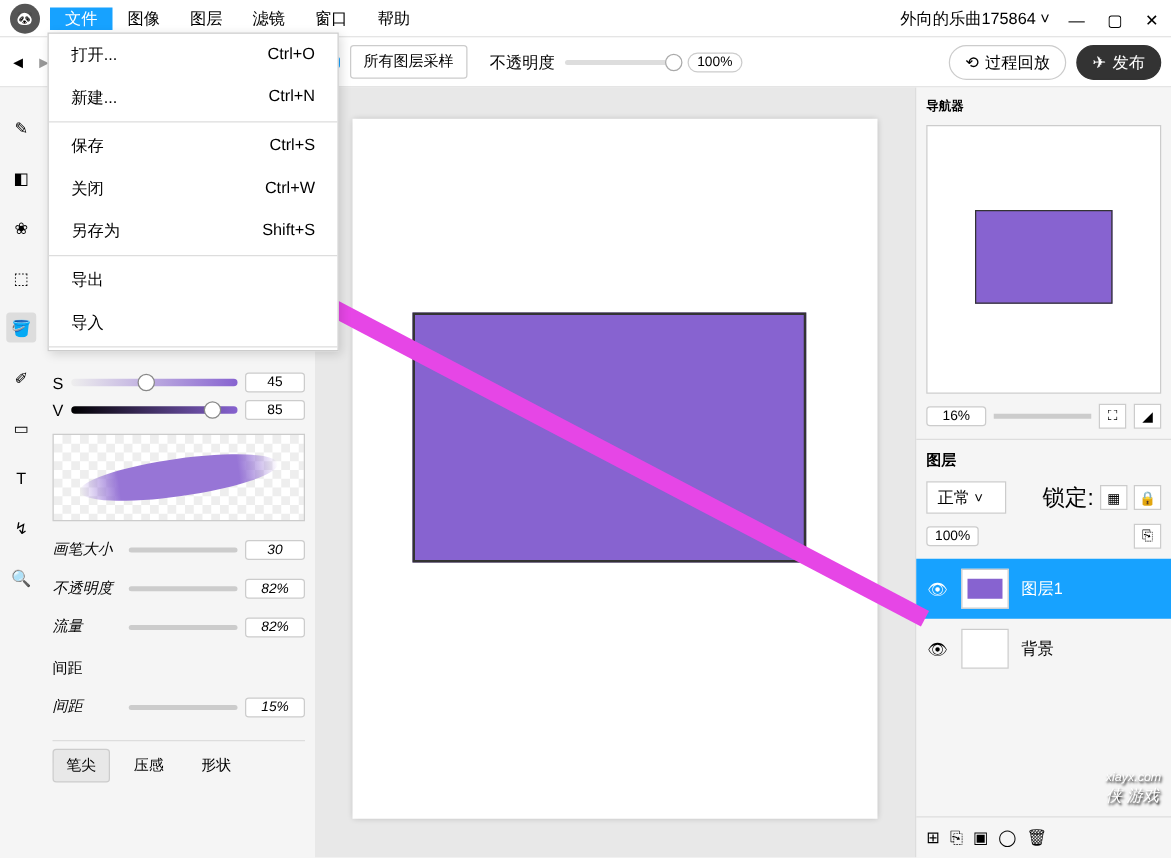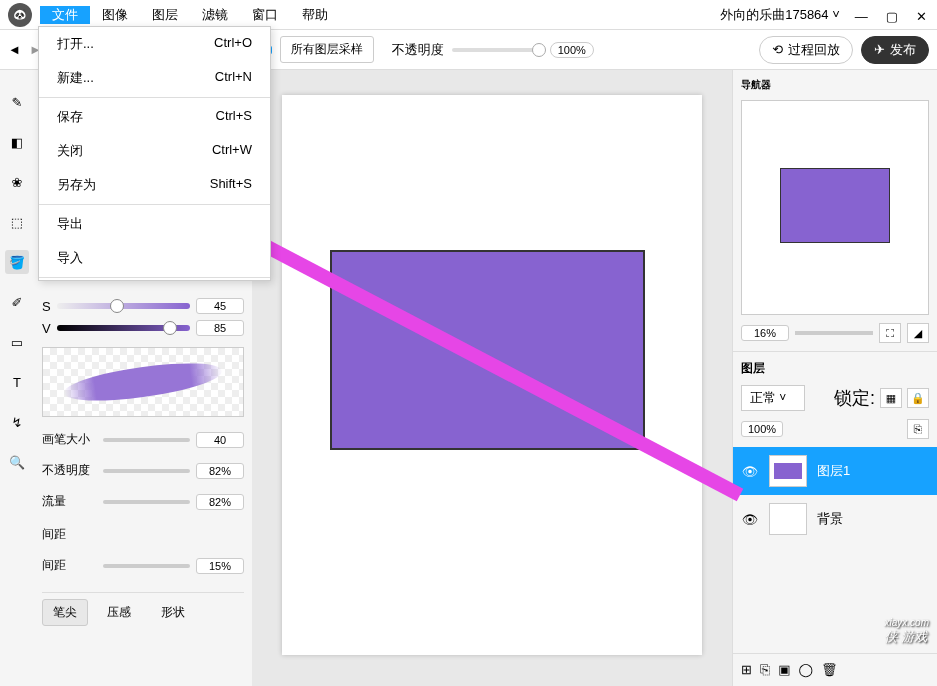--- a/index.html
+++ b/index.html
@@ -28,21 +28,21 @@
 .left-panel{width:218px;background:#f5f5f5;padding:8px;display:flex;flex-direction:column;gap:6px;}
 .sv-row{display:flex;align-items:center;gap:6px;margin-top:220px;}
 .sv-row .track{flex:1;height:6px;background:linear-gradient(90deg,#eee,#8763d0);border-radius:3px;position:relative;}
 .sv-row .thumb{position:absolute;width:14px;height:14px;background:#fff;border:1px solid #888;border-radius:50%;top:-4px;}
 .val{border:1px solid #ccc;background:#fff;padding:1px 6px;border-radius:3px;font-size:11px;width:48px;text-align:center;}
 .tabs{display:flex;gap:8px;margin-top:10px;}
 .tab{padding:4px 10px;border:1px solid transparent;font-size:12px;}
 .tab.active{background:#e8e8e8;border:1px solid #ccc;border-radius:3px;}
 .brush-prev{height:70px;border:1px solid #ccc;margin-top:5px;background:repeating-conic-gradient(#eee 0 25%,#fff 0 50%) 0 0/14px 14px;display:flex;align-items:center;justify-content:center;}
 .stroke{width:160px;height:30px;background:linear-gradient(90deg,transparent,#9775d6 20%,#9775d6 80%,transparent);border-radius:50%;transform:rotate(-8deg);}
-.prop-row{display:flex;align-items:center;gap:6px;margin-top:8px;}
+.prop-row{display:flex;align-items:center;gap:6px;margin-top:8px;font-style:italic;}
 .prop-row .lbl{width:55px;font-size:12px;}
 .prop-row .track{flex:1;height:4px;background:#ccc;border-radius:2px;position:relative;}
 .canvas-area{flex:1;background:#e8e8e8;display:flex;align-items:flex-start;justify-content:center;padding:25px 0;position:relative;}
 .canvas{width:420px;height:560px;background:#fff;box-shadow:0 0 5px rgba(0,0,0,0.2);position:relative;}
 .rect{position:absolute;left:48px;top:155px;width:315px;height:200px;background:#8763d0;border:2px solid #333;}
 .right-panel{width:205px;background:#f5f5f5;display:flex;flex-direction:column;border-left:1px solid #ddd;}
 .panel-hdr{padding:8px;font-size:10px;font-weight:bold;}
 .nav-box{margin:0 8px;border:1px solid #ccc;background:#fff;height:215px;display:flex;align-items:center;justify-content:center;}
 .nav-thumb{width:150px;height:190px;background:#fff;position:relative;}
 .nav-rect{position:absolute;left:20px;top:55px;width:110px;height:75px;background:#8763d0;border:1px solid #333;}
@@ -136,21 +136,21 @@
       <span class="val">85</span>
     </div>
     <div class="brush-prev">
         <div class="stroke"></div>
       </div>
     <div class="prop-row">
         <span class="lbl">画笔大小</span>
         <div class="track">
           <div class="thumb" style="left:35%"></div>
         </div>
-        <span class="val">40</span>
+        <span class="val">30</span>
       </div>
     <div class="prop-row">
         <span class="lbl">不透明度</span>
         <div class="track">
           <div class="thumb" style="left:80%"></div>
         </div>
         <span class="val">82%</span>
       </div>
     <div class="prop-row">
         <span class="lbl">流量</span>

